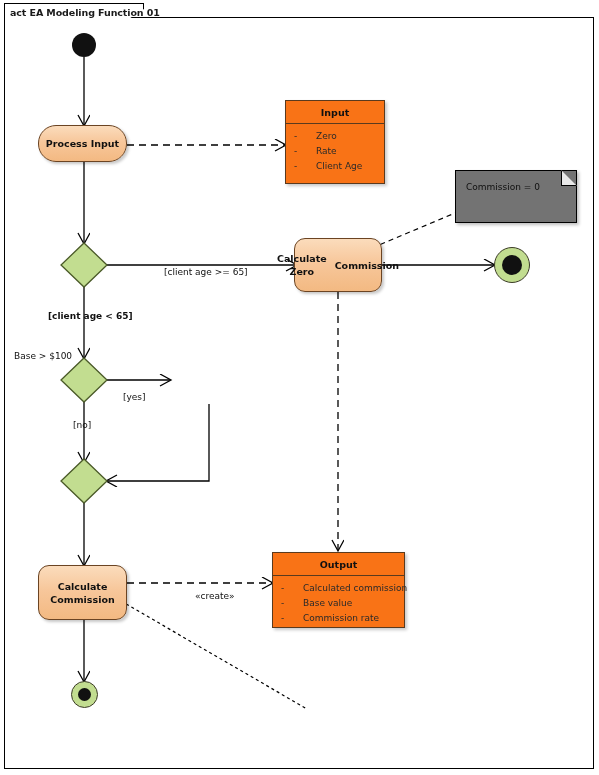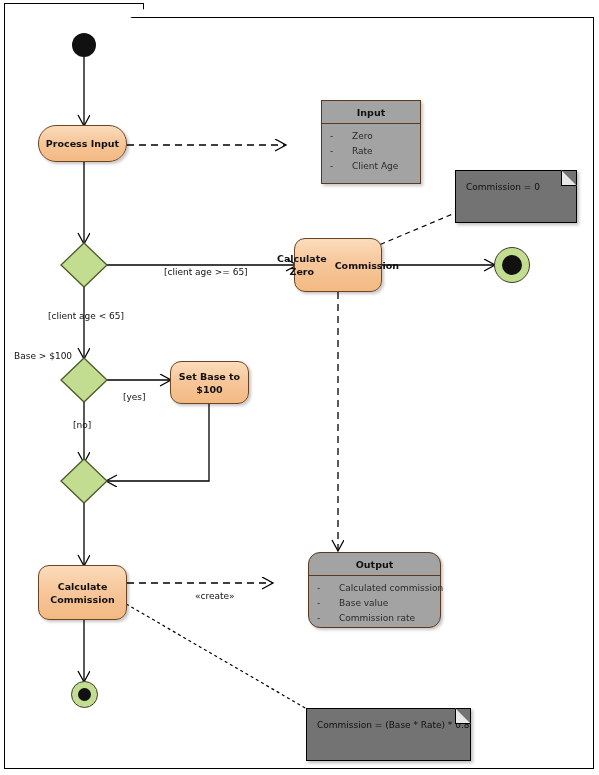--- a/index.html
+++ b/index.html
@@ -90,23 +90,22 @@
     color: #101010;
     line-height: 13px;
     padding: 0 4px;
   }
 
   
   .objnode {
     position: absolute;
     box-sizing: border-box;
     border: 1.2px solid #5a3a1e;
-    background: #a3a3a3;
+    background: #f97316;
     box-shadow: 2px 2px 3px rgba(0,0,0,0.22);
-    margin-left: 36px;
   }
   .objnode-title {
     height: 22px;
     display: flex;
     align-items: center;
     justify-content: center;
     border-bottom: 1.2px solid #5a3a1e;
     font-size: 9.5px;
     font-weight: bold;
     color: #101010;
@@ -183,20 +182,23 @@
     white-space: nowrap;
   }
 </style>
 </head>
 <body>
 
 <div id="canvas">
 
   <div class="frame-border"></div>
   <div class="frame-tab"></div>
+  <div class="frame-tab-inner">
+    <span class="frame-tab-label">act EA Modeling Function 01</span>
+  </div>
 
   <svg id="wires" viewBox="0 0 599 775">
     <defs>
       <marker id="openArrow" markerWidth="14" markerHeight="14" refX="11" refY="6" orient="auto" markerUnits="userSpaceOnUse">
         <path d="M1,0 L12,6 L1,12" fill="none" stroke="#000000" stroke-width="1.3"></path>
       </marker>
     </defs>
 
     
     <line x1="84" y1="57" x2="84" y2="125" stroke="#000000" stroke-width="1.3" marker-end="url(#openArrow)"></line>
@@ -270,31 +272,27 @@
 
   <div class="action" style="left:294px; top:238px; width:88px; height:54px; flex-direction:row;">
     <span class="action-label">Calculate Zero</span>
     <span class="action-label">Commission</span>
   </div>
 
   <div class="final-node" style="left:494px; top:247px; width:36px; height:36px;">
     <div class="final-node-inner" style="width:20px; height:20px;"></div>
   </div>
 
-  <div class="action" style="left:170px; top:361px; width:79px; height:43px; flex-direction:column;">
-    <span class="action-label">Set Base to</span>
-    <span class="action-label">$100</span>
-  </div>
 
   <div class="action" style="left:38px; top:565px; width:89px; height:55px; flex-direction:column;">
     <span class="action-label">Calculate</span>
     <span class="action-label">Commission</span>
   </div>
 
-  <div class="objnode" style="left:272px; top:552px; width:133px; height:76px;border-radius:12px;">
+  <div class="objnode" style="left:272px; top:552px; width:133px; height:76px;">
     <div class="objnode-title">Output</div>
     <div class="objnode-body">
       <div class="objnode-item">
         <span class="objnode-dash">-</span>
         <span>Calculated commission</span>
       </div>
       <div class="objnode-item">
         <span class="objnode-dash">-</span>
         <span>Base value</span>
       </div>
@@ -302,25 +300,21 @@
         <span class="objnode-dash">-</span>
         <span>Commission rate</span>
       </div>
     </div>
   </div>
 
   <div class="final-node" style="left:71px; top:681px; width:27px; height:27px;">
     <div class="final-node-inner" style="width:13px; height:13px;"></div>
   </div>
 
-  <div class="note" style="left:306px; top:708px; width:165px; height:53px;">
-    <div class="note-fold"></div>
-    <div class="note-text">Commission = (Base * Rate) * 0.8</div>
-  </div>
 
   <div class="edge-label" style="left:164px; top:267px;">[client age &gt;= 65]</div>
-  <div class="edge-label" style="left:48px; top:311px;">[client age &lt; 65]</div>
+  <div class="edge-label" style="left:48px; top:311px;font-weight:bold;">[client age &lt; 65]</div>
   <div class="edge-label" style="left:14px; top:351px;">Base &gt; $100</div>
   <div class="edge-label" style="left:123px; top:392px;">[yes]</div>
   <div class="edge-label" style="left:73px; top:420px;">[no]</div>
   <div class="edge-label" style="left:195px; top:591px;">«create»</div>
 
 </div>
 
 </body></html>

